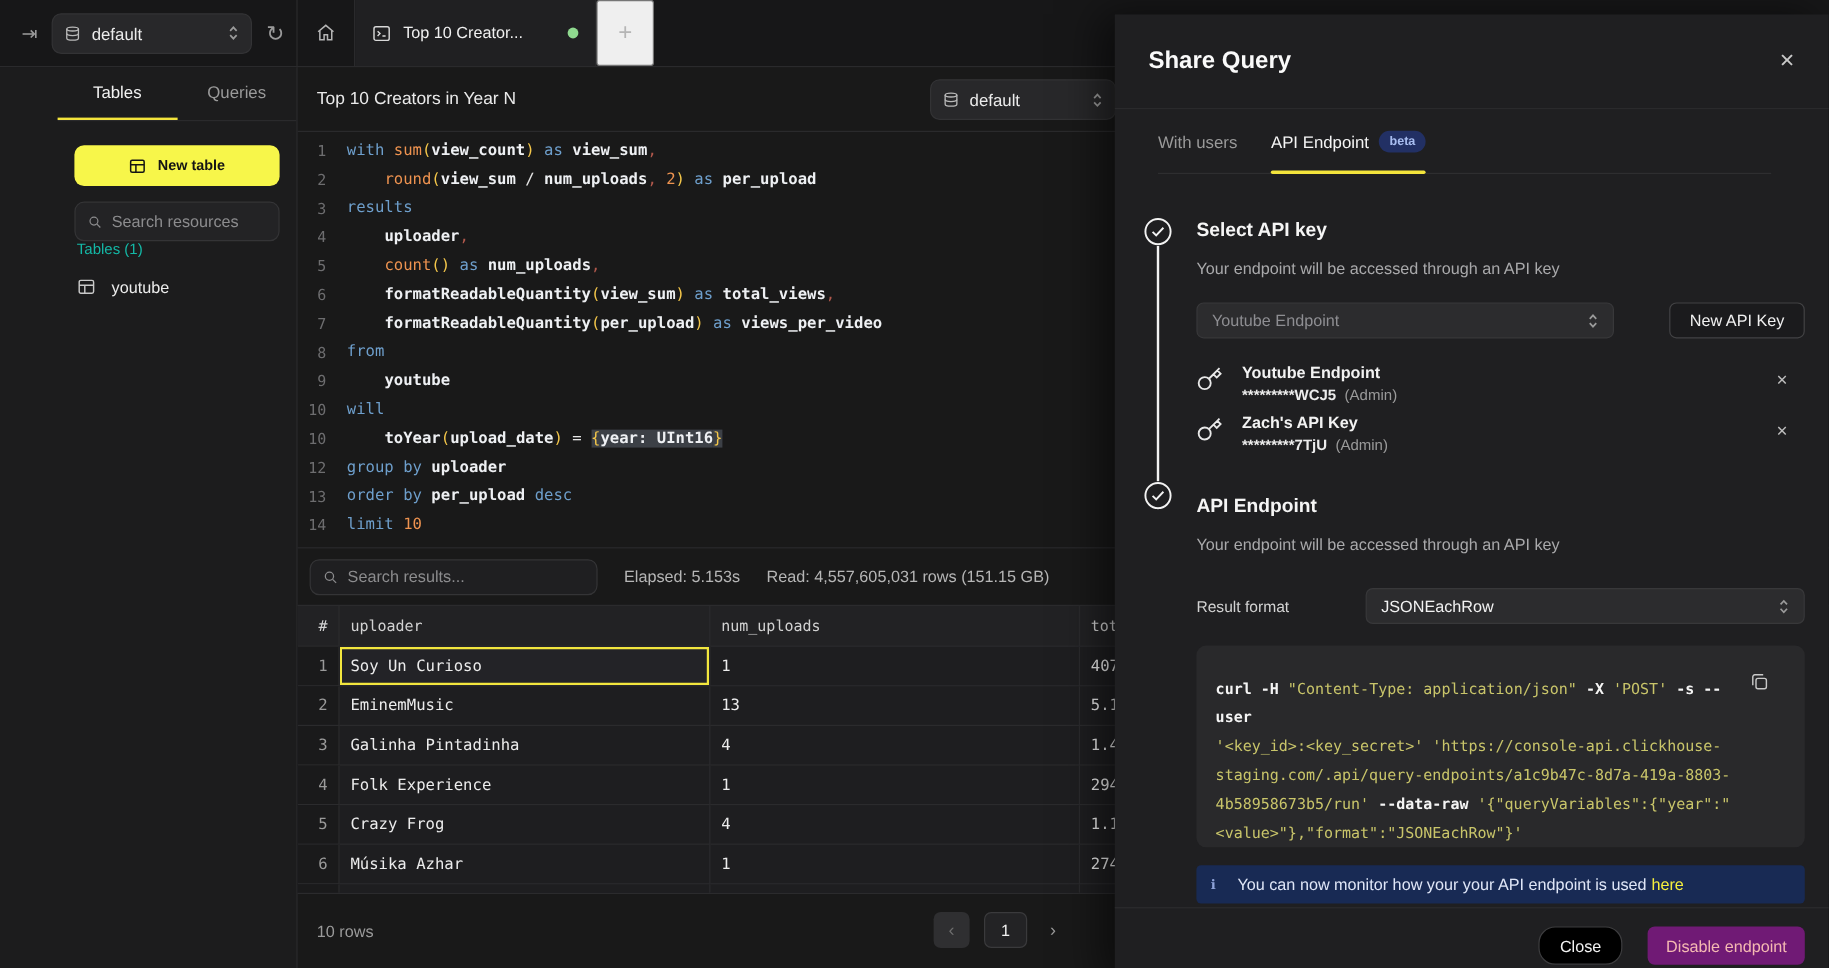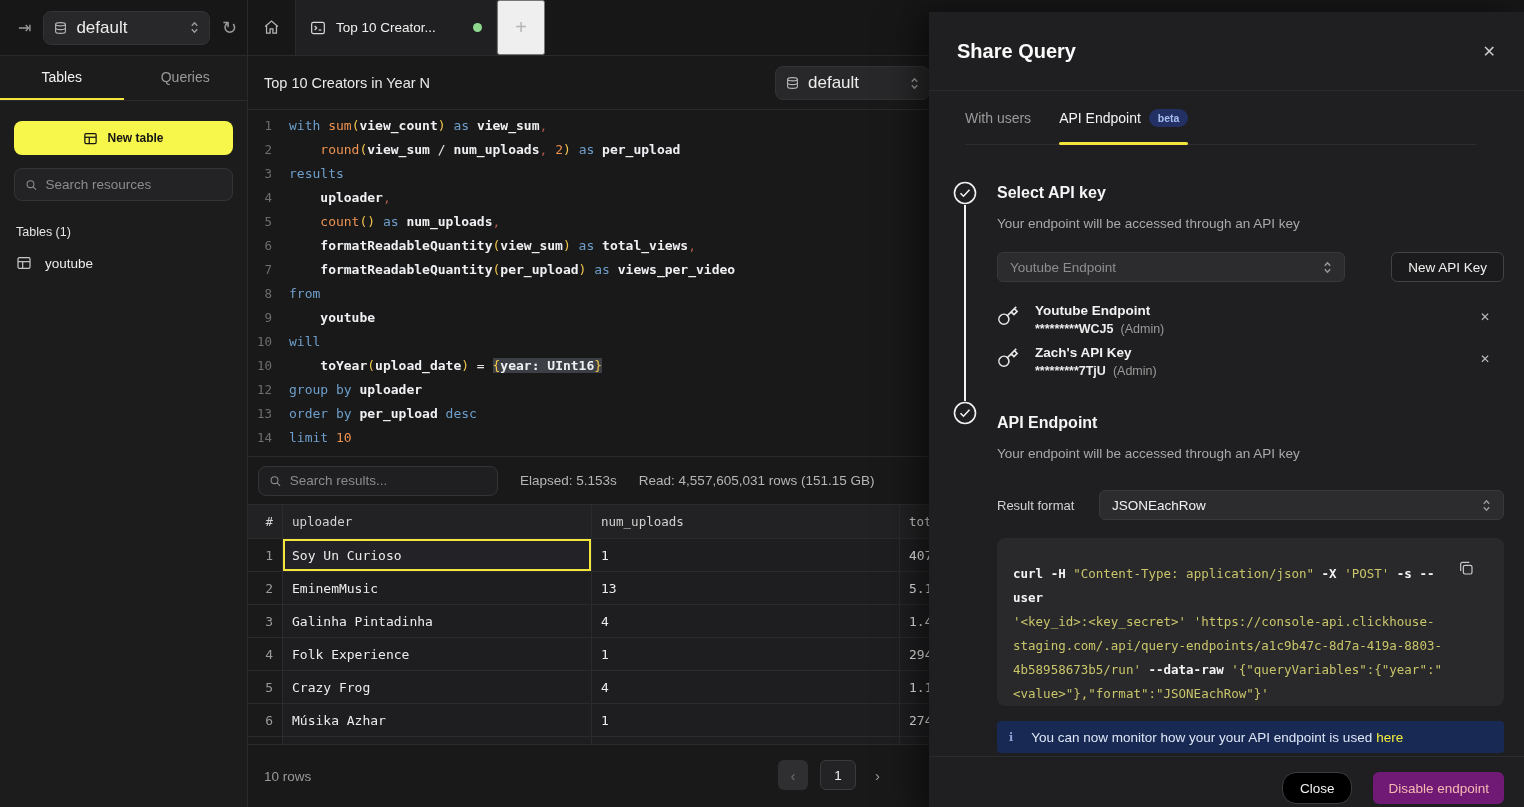--- a/index.html
+++ b/index.html
@@ -3,42 +3,42 @@
 <meta charset="utf-8">
 <style>
   * { margin:0; padding:0; box-sizing:border-box; }
   html,body { width:1524px; height:807px; overflow:hidden; background:#191919; }
   body { font-family:"Liberation Sans", sans-serif; color:#e8e8e8; position:relative; }
 
   
   .topbar { height:56px; display:flex; align-items:stretch; background:#171718; border-bottom:1px solid #2a2a2c; }
   .tb-left { width:248px; border-right:1px solid #2a2a2c; display:flex; align-items:center; padding:0 10px 0 18px; gap:12px; }
   .icon-btn { color:#9a9a9a; background:none; border:none; font-size:16px; cursor:pointer; display:flex; align-items:center; justify-content:center; }
-  .db-select { flex:1; height:34px; background:#28282a; border:1px solid #333335; border-radius:8px; display:flex; align-items:center; padding:0 10px; gap:9px; color:#ececec; font-size:17px; cursor:pointer;text-align:right; }
+  .db-select { flex:1; height:34px; background:#28282a; border:1px solid #333335; border-radius:8px; display:flex; align-items:center; padding:0 10px; gap:9px; color:#ececec; font-size:14px; cursor:pointer;text-align:right; }
   .updown { margin-left:auto; }
   svg.sicon { display:block; }
   .tb-home { width:48px; border-right:1px solid #2a2a2c; display:flex; align-items:center; justify-content:center; color:#b5b5b5; cursor:pointer; }
   .tb-tab { width:201px; background:#202022; border-right:1px solid #2a2a2c; display:flex; align-items:center; padding:0 14px; gap:10px; font-size:13.5px; color:#f0f0f0; cursor:pointer; }
   .tab-dot { width:9px; height:9px; border-radius:50%; background:#8fd98f; margin-left:auto; }
   .tb-plus { width:48px; display:flex; align-items:center; justify-content:center; color:#b5b5b5; font-size:20px; cursor:pointer; }
 
   
   .shell { display:flex; height:751px; }
 
   
-  .sidebar { width:248px; border-right:1px solid #2a2a2c; background:#1c1c1d; display:flex; flex-direction:column; }
+  .sidebar { width:248px; border-right:1px solid #2a2a2c; background:#1c1c1d; display:flex; flex-direction:column;padding-left:48px; }
   .sb-tabs { height:45px; display:flex; border-bottom:1px solid #2a2a2c; }
   .sb-tab { flex:1; display:flex; align-items:center; justify-content:center; font-size:14px; color:#9a9a9a; cursor:pointer; border-bottom:2px solid transparent; }
   .sb-tab.active { color:#f2f2f2; border-bottom-color:#f3e43c; }
   .sb-body { padding:20px 14px; }
   .new-table-btn { width:100%; height:34px; background:#f7f64a; color:#141414; border:none; border-radius:8px; font-size:12px; font-weight:bold; display:flex; align-items:center; justify-content:center; gap:9px; cursor:pointer; font-family:"Liberation Sans",sans-serif; }
   .search-box { margin-top:13px; height:33px; background:#232325; border:1px solid #343436; border-radius:8px; display:flex; align-items:center; padding:0 10px; gap:8px; }
   .search-box input { background:transparent; border:none; outline:none; color:#d8d8d8; font-size:13.5px; width:100%; font-family:"Liberation Sans",sans-serif; }
   .search-box input::placeholder { color:#8c8c8e; }
-  .sb-section { margin-top:24px; font-size:12.5px; color:#e5e5e5; padding-left:2px; }
+  .sb-section { font-size:12.5px; color:#14b8a6; padding-left:2px; }
   .table-item { margin-top:12px; display:flex; align-items:center; gap:13px; padding:4px 2px; color:#ececec; font-size:13.5px; cursor:pointer; }
 
   
   .main { width:1276px; display:flex; flex-direction:column; position:relative; }
   .main-header { height:54px; border-bottom:1px solid #2a2a2c; display:flex; align-items:center; padding:0 16px; position:relative; }
   .main-title { font-size:14.5px; color:#eaeaea; }
   .main-db { position:absolute; left:527px; top:10px; width:155px; height:34px; }
 
   .editor { height:346px; padding-top:4px; cursor:text; }
   .code-line { display:flex; height:24px; line-height:24px; font-size:13px; }
@@ -101,21 +101,21 @@
   .sel-key { width:348px; color:#8e8e92; }
   .btn-secondary { margin-left:auto; height:30px; padding:0 16px; background:#1b1b1d; border:1px solid #434345; border-radius:6px; color:#f0f0f0; font-size:13.5px; cursor:pointer; font-family:"Liberation Sans",sans-serif; }
   .apikeys { margin-top:17px; }
   .apikey-row { display:flex; align-items:flex-start; gap:16px; padding:3px 0; min-height:40px; }
   .apikey-name { font-size:13.5px; font-weight:bold; color:#f2f2f2; line-height:18px; }
   .apikey-sub { font-size:12.5px; line-height:18px; }
   .apikey-masked { color:#ececec; font-weight:bold; }
   .apikey-role { color:#9a9a9a; margin-left:7px; }
   .apikey-x { margin-left:auto; margin-top:8px; margin-right:14px; background:none; border:none; color:#bdbdbd; font-size:12px; cursor:pointer; }
   .sec2-title { margin-top:28px; }
-  .format-row { margin-top:26px; display:flex; align-items:center; }
+  .format-row { margin-top:26px; display:flex; align-items:center;gap:39px; }
   .format-label { font-size:13px; color:#d2d2d2; width:102px; }
   .sel-format { flex:1; color:#f2f2f2; }
   .codeblock { margin-top:18px; height:168px; background:#29292b; border-radius:8px; padding:24px 46px 0 16px; position:relative; }
   .curl-line { font-family:"DejaVu Sans Mono",monospace; font-size:12.5px; line-height:24px; white-space:pre-wrap; }
   .ck-p { color:#f4f4f4; font-weight:bold; }
   .ck-s { color:#c9c56a; }
   .copy-btn { position:absolute; top:22px; right:30px; background:none; border:none; color:#c9c9c9; cursor:pointer; }
   .banner { margin-top:15px; height:32px; background:#182a54; border-radius:4px; display:flex; align-items:center; padding:0 12px; gap:18px; }
   .banner-i { color:#8fa3d9; font-size:11px; font-weight:bold; font-family:"DejaVu Serif",serif; }
   .banner-text { font-size:13.5px; color:#dfe6f7; }

